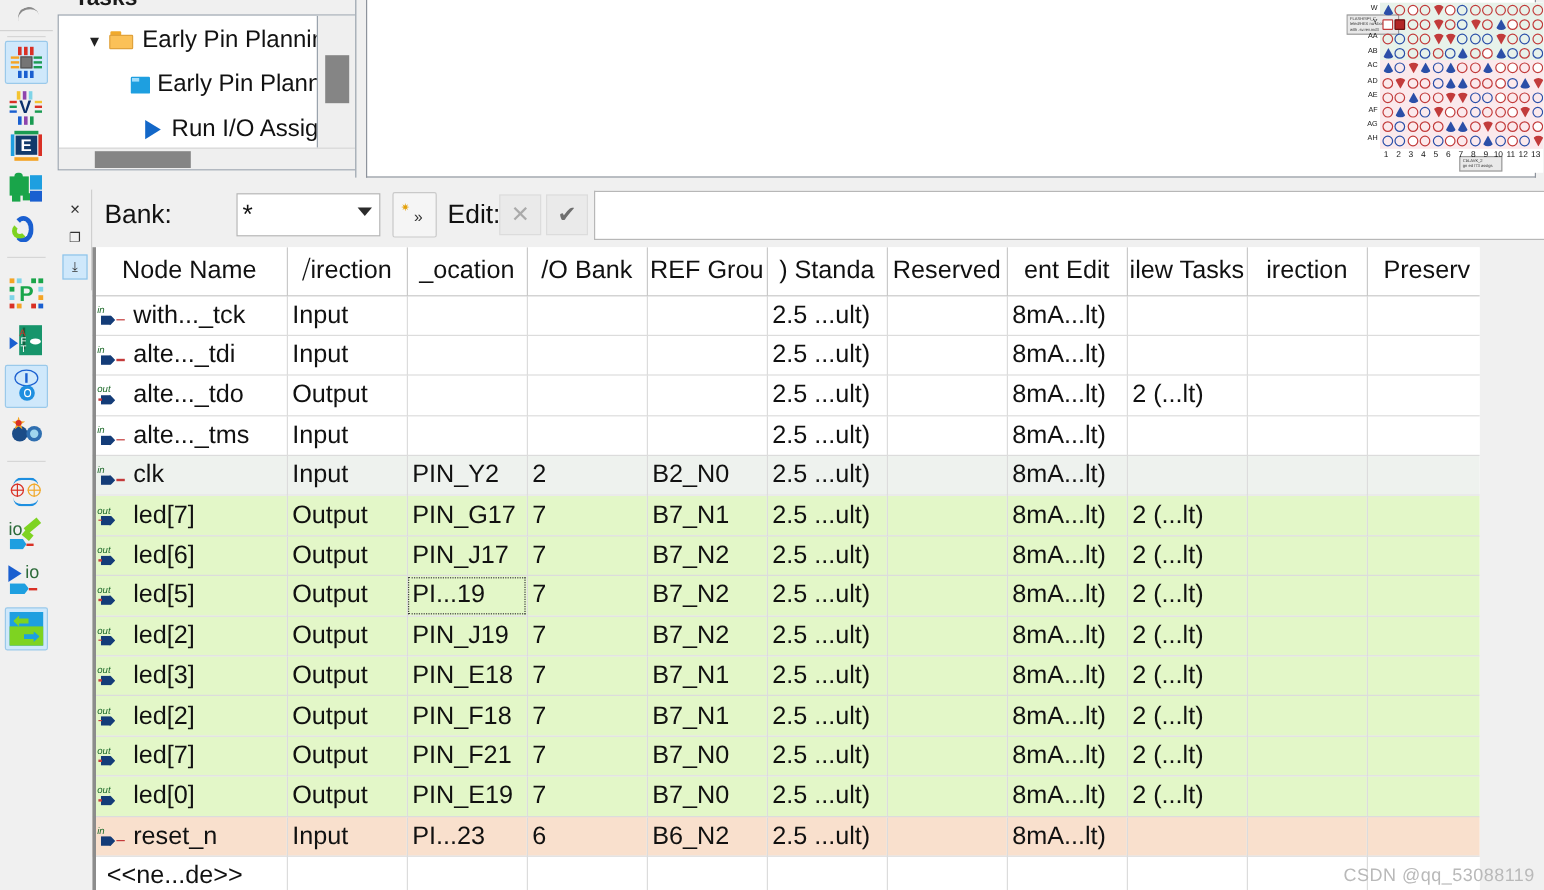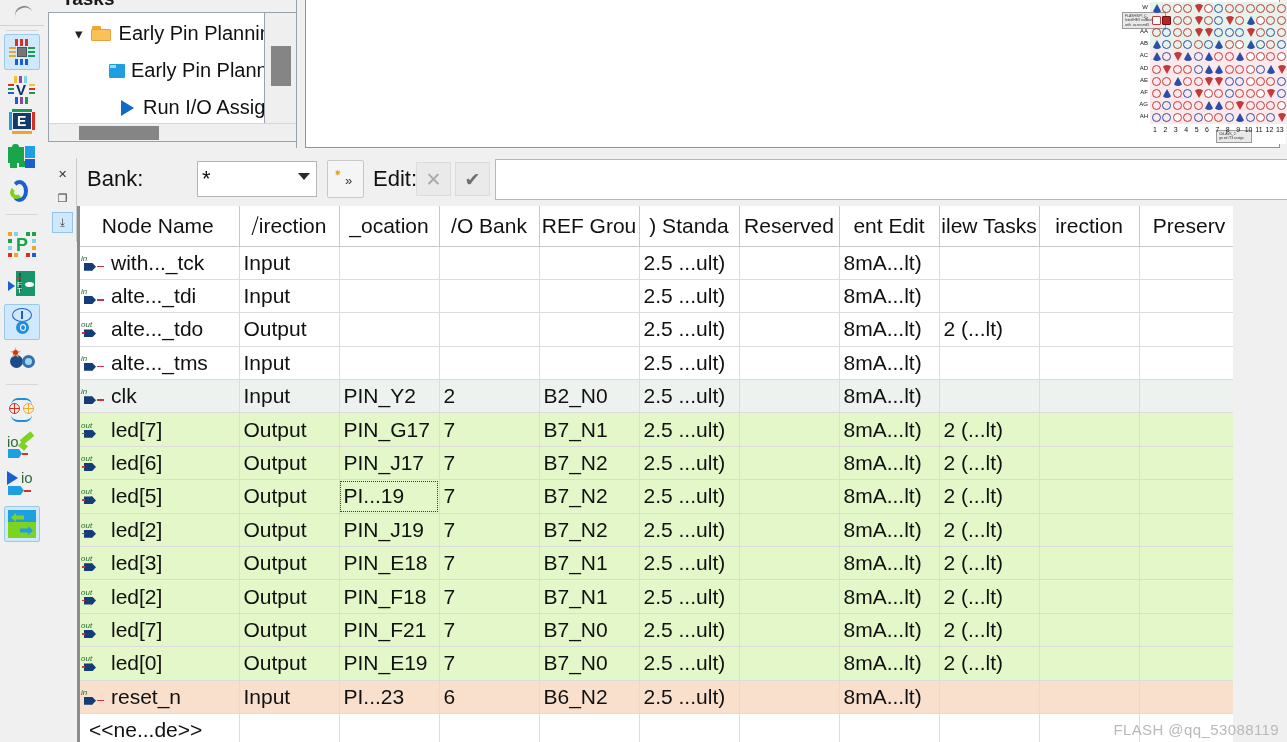--- a/index.html
+++ b/index.html
@@ -1019,14 +1019,14 @@
             <td></td>
             <td></td>
             <td></td>
             <td></td>
           </tr>
         </tbody>
     </table>
   </div>
   <div id="table-left-edge"></div>
 
-  <div id="watermark">FLASH @qq_53088119</div>
+  <div id="watermark">CSDN @qq_53088119</div>
 </div>
 
 </body></html>

